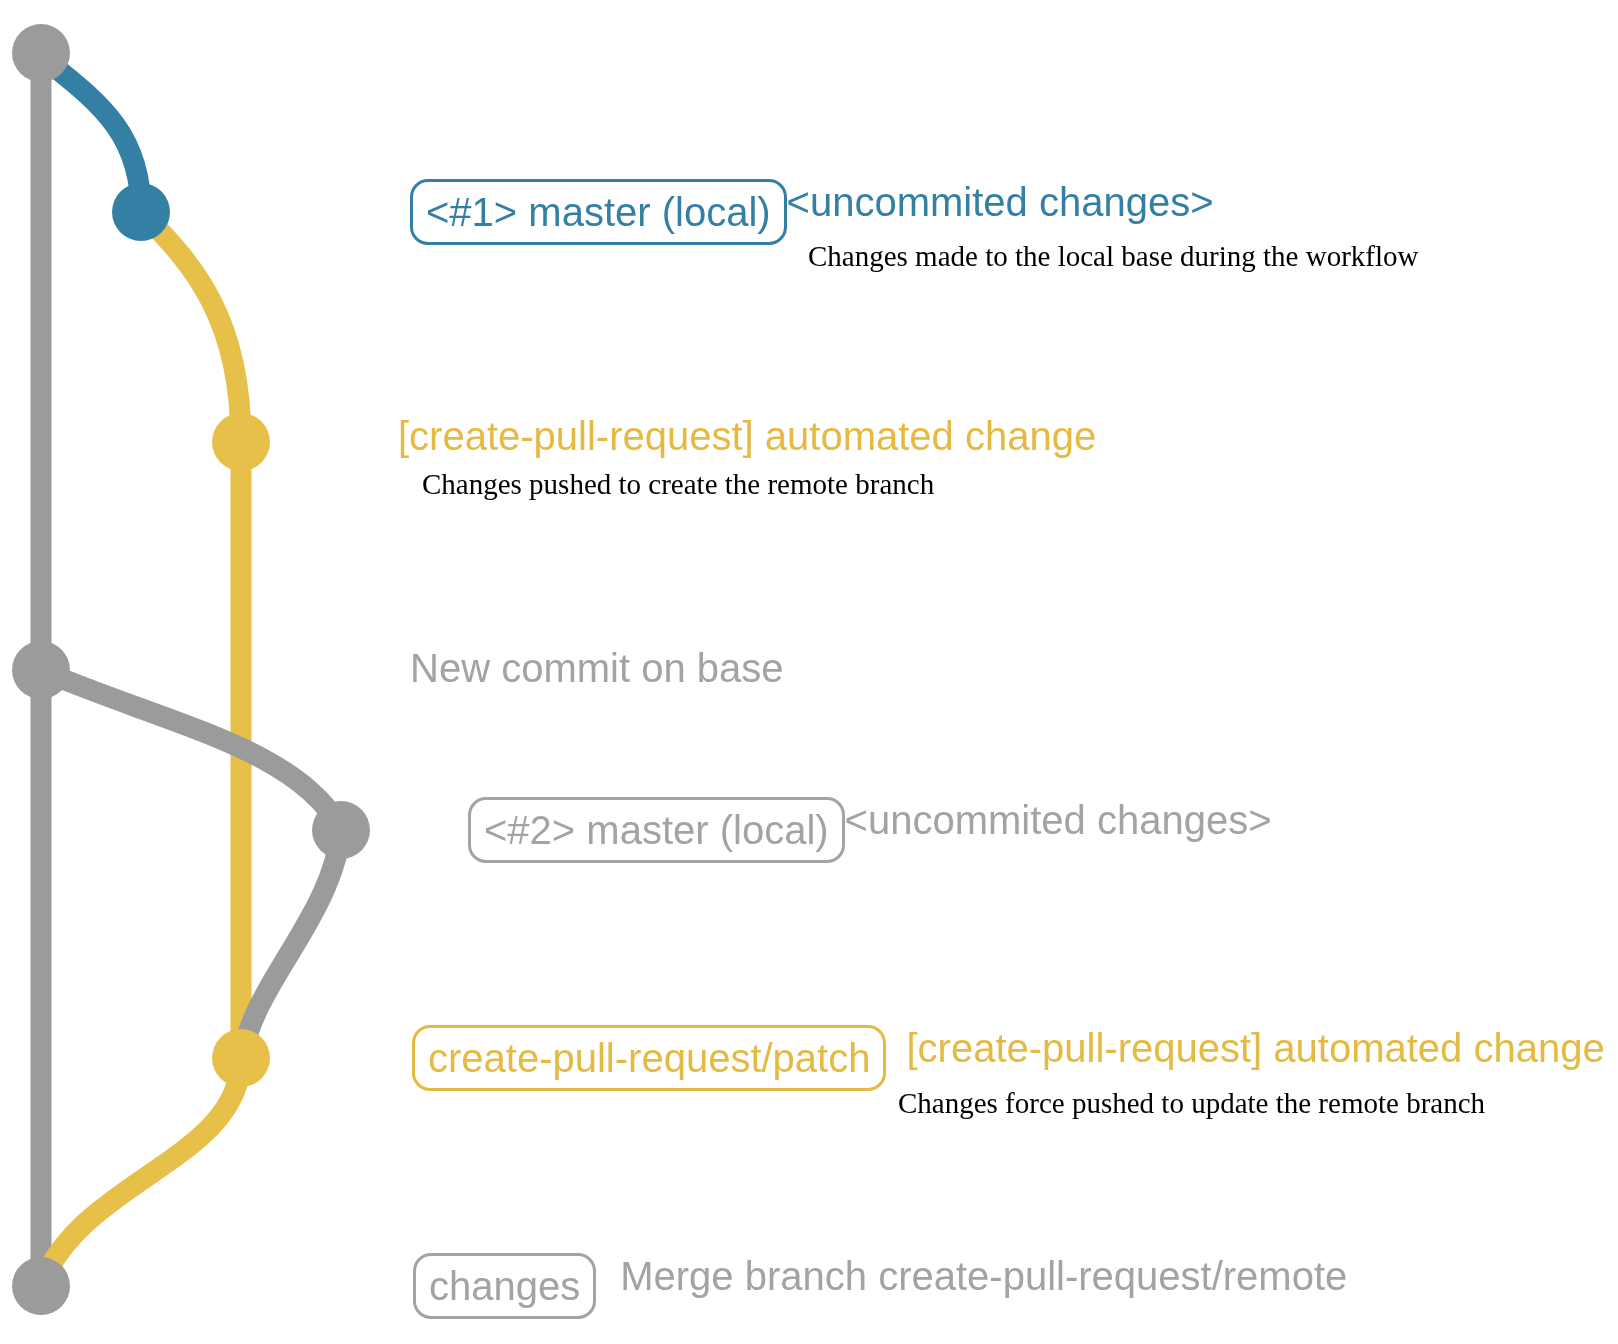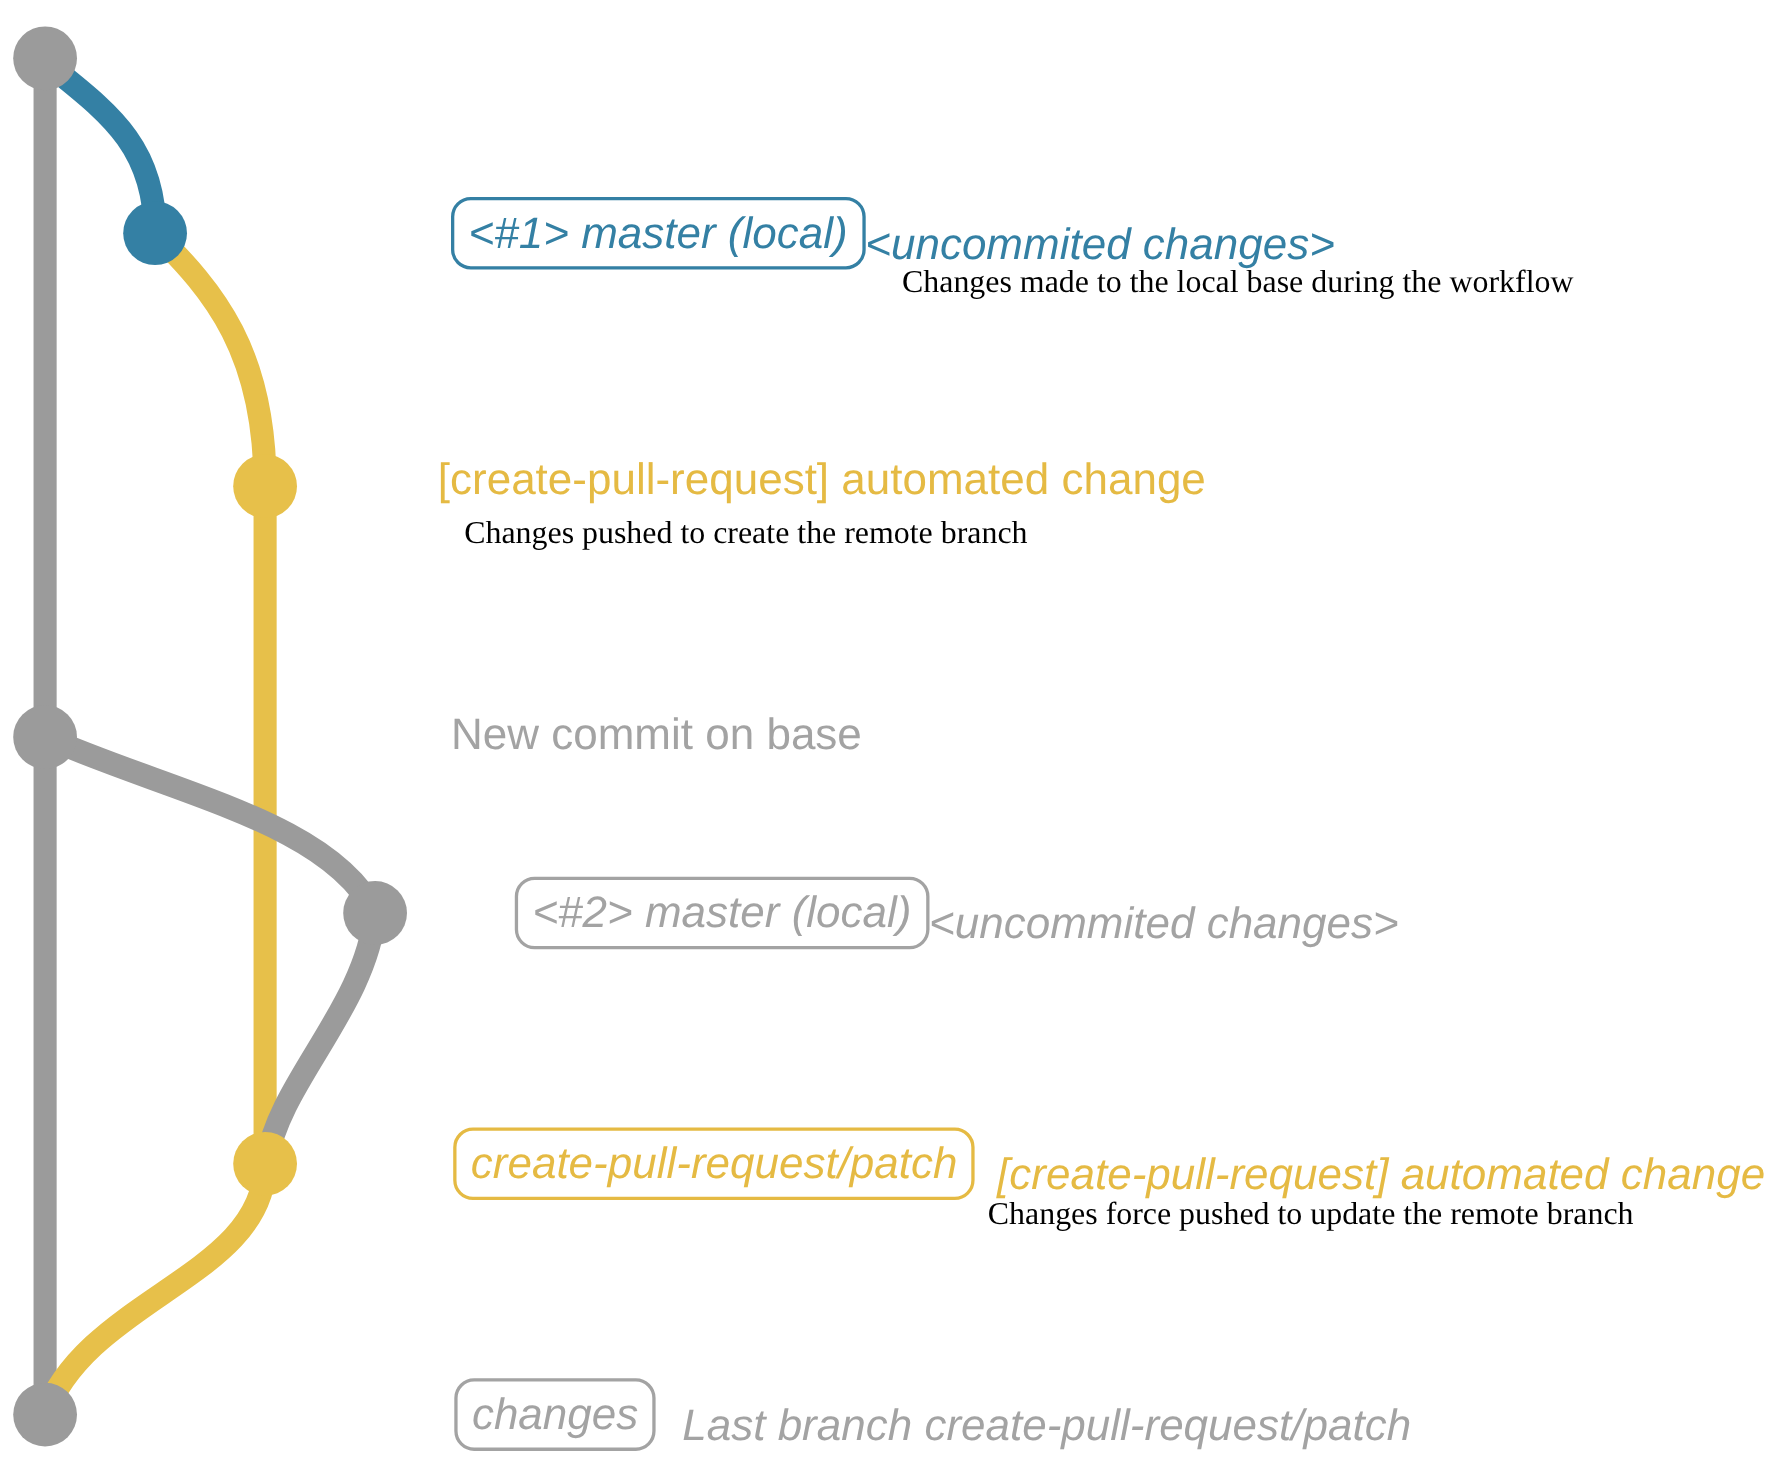--- a/index.html
+++ b/index.html
@@ -21,22 +21,21 @@
     top: 0;
   }
   .anno {
     position: absolute;
     transform: translateY(-50%);
     white-space: nowrap;
     line-height: 1.15;
   }
   .flexrow {
     display: flex;
-    align-items: flex-end;
-    font-style: italic;
+    align-items: flex-start;
   }
   .sans {
     font-size: 40px;
   }
   .serif {
     font-family: "Liberation Serif", serif;
     font-size: 29px;
     color: #000000;
   }
   .c-gray   { color: var(--color-gray_text, #a3a3a3); }
@@ -71,36 +70,36 @@
       <circle cx="341" cy="830" r="29" fill="#9b9b9b"></circle>
       <circle cx="241" cy="1058" r="29" fill="#e7c04a"></circle>
       <circle cx="41" cy="1286" r="29" fill="#9b9b9b"></circle>
     </svg>
 
 
   <div class="anno flexrow" style="left:410px; top:212px;">
     <span class="badge sans c-blue">&lt;#1&gt; master (local)</span>
     <span class="sans c-blue gap30">&lt;uncommited changes&gt;</span>
   </div>
-  <div class="anno serif" style="left:808px; top:257px;margin-left:12px;">Changes made to the local base during the workflow</div>
+  <div class="anno serif" style="left:808px; top:257px;">Changes made to the local base during the workflow</div>
 
   <div class="anno sans c-yellow" style="left:398px; top:436px;">[create-pull-request] automated change</div>
   <div class="anno serif" style="left:422px; top:485px;">Changes pushed to create the remote branch</div>
 
   <div class="anno sans c-gray" style="left:410px; top:668px;">New commit on base</div>
 
   <div class="anno flexrow" style="left:422px; top:830px;padding-left:46px;">
     <span class="badge sans c-gray">&lt;#2&gt; master (local)</span>
     <span class="sans c-gray gap30">&lt;uncommited changes&gt;</span>
   </div>
 
   <div class="anno flexrow" style="left:412px; top:1058px;">
     <span class="badge sans c-yellow">create-pull-request/patch</span>
     <span class="sans c-yellow gap20">[create-pull-request] automated change</span>
   </div>
   <div class="anno serif" style="left:898px; top:1104px;">Changes force pushed to update the remote branch</div>
 
   <div class="anno flexrow" style="left:413px; top:1286px;">
     <span class="badge sans c-gray">changes</span>
-    <span class="sans c-gray gap24">Last branch create-pull-request/patch</span>
+    <span class="sans c-gray gap24">Merge branch create-pull-request/remote</span>
   </div>
 
 </div>
 
 </body></html>

